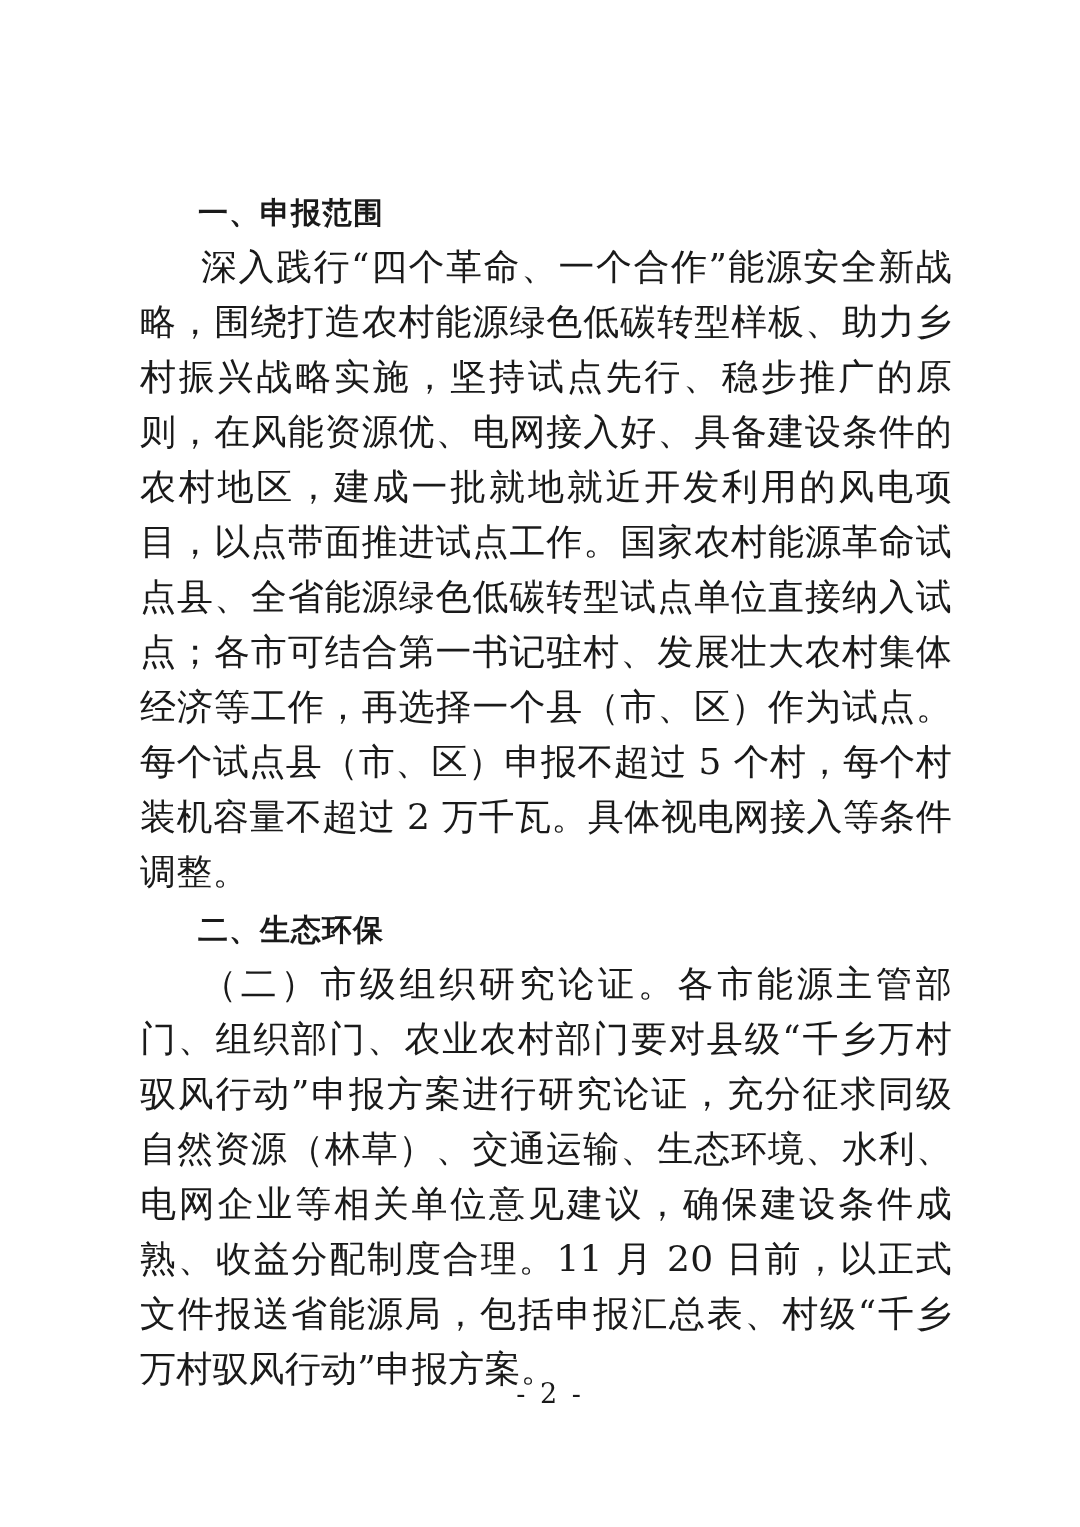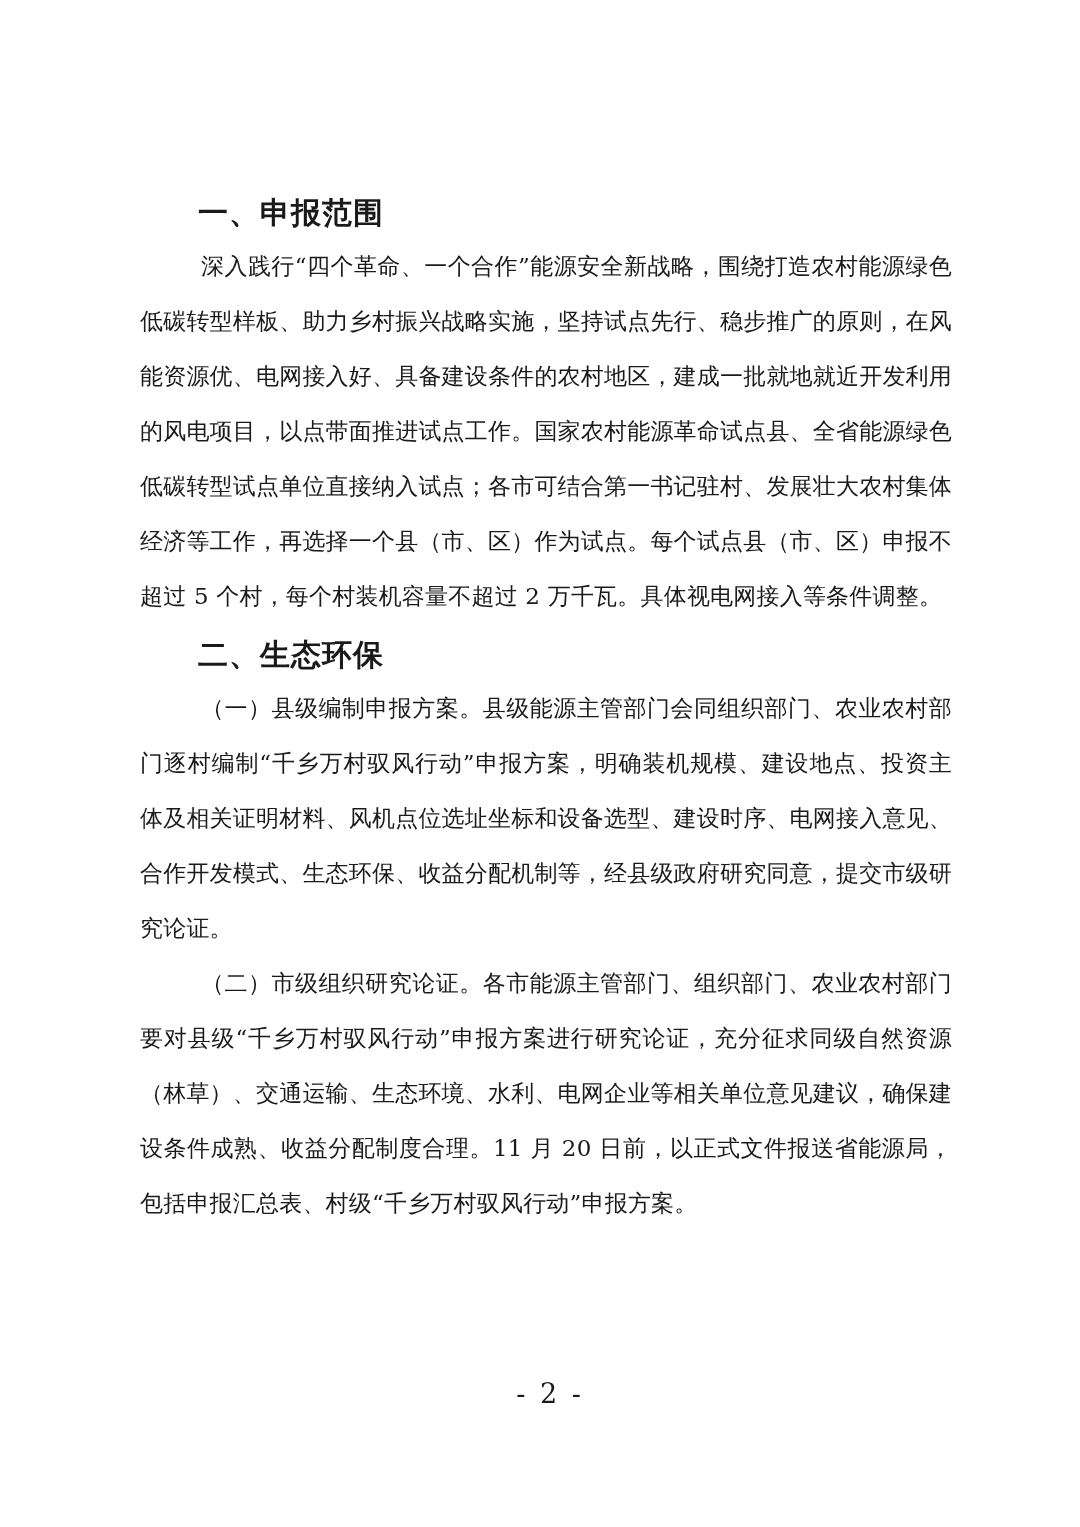--- a/index.html
+++ b/index.html
@@ -25,21 +25,21 @@
   .section-heading {
     font-family: "DejaVu Sans", "Liberation Sans", sans-serif;
     font-weight: bold;
     font-size: 30px;
     line-height: 1.5;
     letter-spacing: 1px;
     margin: 0 0 4px 0;
     text-indent: 58px;
   }
   .para {
-    font-size: 23px;
+    font-size: 36px;
     line-height: 55px;
     text-align: justify;
     text-justify: inter-ideograph;
     text-indent: 61px;
     margin: 0;
     letter-spacing: 0.2px;
   }
   .para + .section-heading {
     margin-top: 8px;
   }
@@ -66,19 +66,18 @@
 <body>
 
 <div class="page">
 
   <h2 class="section-heading">一、申报范围</h2>
 
   <p class="para">深入践行“四个革命、一个合作”能源安全新战略，围绕打造农村能源绿色低碳转型样板、助力乡村振兴战略实施，坚持试点先行、稳步推广的原则，在风能资源优、电网接入好、具备建设条件的农村地区，建成一批就地就近开发利用的风电项目，以点带面推进试点工作。国家农村能源革命试点县、全省能源绿色低碳转型试点单位直接纳入试点；各市可结合第一书记驻村、发展壮大农村集体经济等工作，再选择一个县（市、区）作为试点。每个试点县（市、区）申报不超过 5 个村，每个村装机容量不超过 2 万千瓦。具体视电网接入等条件调整。</p>
 
   <h2 class="section-heading">二、生态环保</h2>
 
-  <p class="para">（一）县级编制申报方案。县级能源主管部门会同组织部门、农业农村部门逐村编制“千乡万村驭风行动”申报方案，明确装机规模、建设地点、投资主体及相关证明材料、风机点位选址坐标和设备选型、建设时序、电网接入意见、合作开发模式、生态环保、收益分配机制等，经县级政府研究同意，提交市级研究论证。</p>
 
   <p class="para">（二）市级组织研究论证。各市能源主管部门、组织部门、农业农村部门要对县级“千乡万村驭风行动”申报方案进行研究论证，充分征求同级自然资源（林草）、交通运输、生态环境、水利、电网企业等相关单位意见建议，确保建设条件成熟、收益分配制度合理。11 月 20 日前，以正式文件报送省能源局，包括申报汇总表、村级“千乡万村驭风行动”申报方案。</p>
 
   <div class="page-number">- 2 -</div>
 
 </div>
 
 </body></html>

